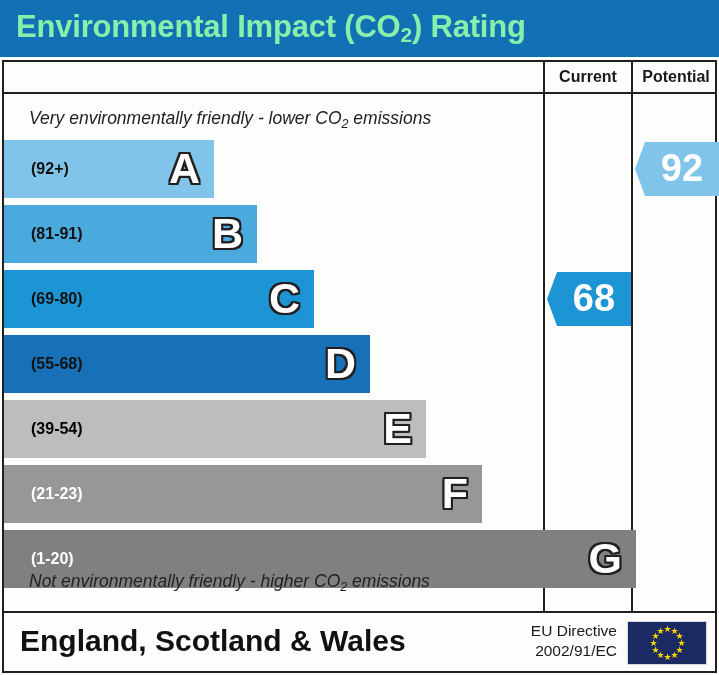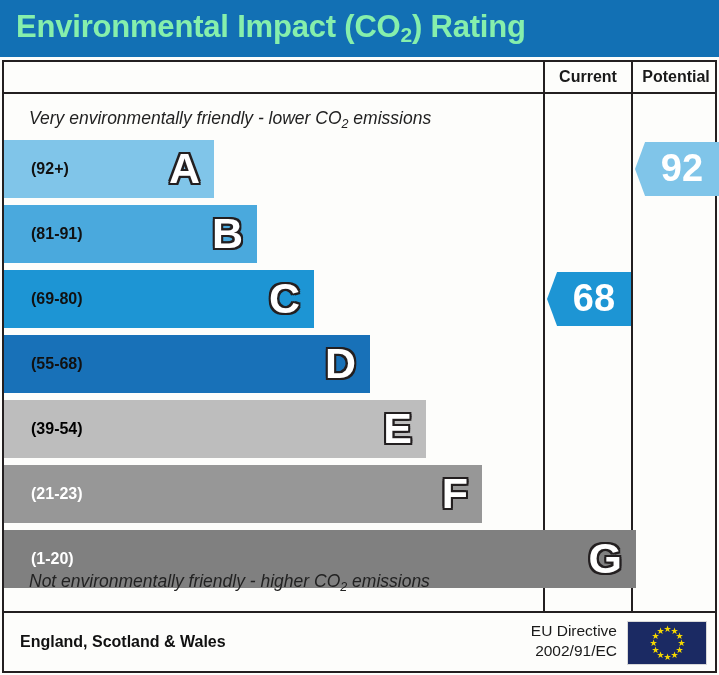--- a/index.html
+++ b/index.html
@@ -196,21 +196,21 @@
     border: 2px solid #231f20;
     border-top: none;
     box-sizing: border-box;
     background: #fdfdfb;
   }
   .footer-region {
     position: absolute;
     left: 16px;
     top: 50%;
     transform: translateY(-52%);
-    font-size: 16px;
+    font-size: 30px;
     font-weight: bold;
     color: #111111;
     white-space: nowrap;
   }
   .footer-directive {
     position: absolute;
     right: 98px;
     top: 50%;
     transform: translateY(-52%);
     text-align: right;

